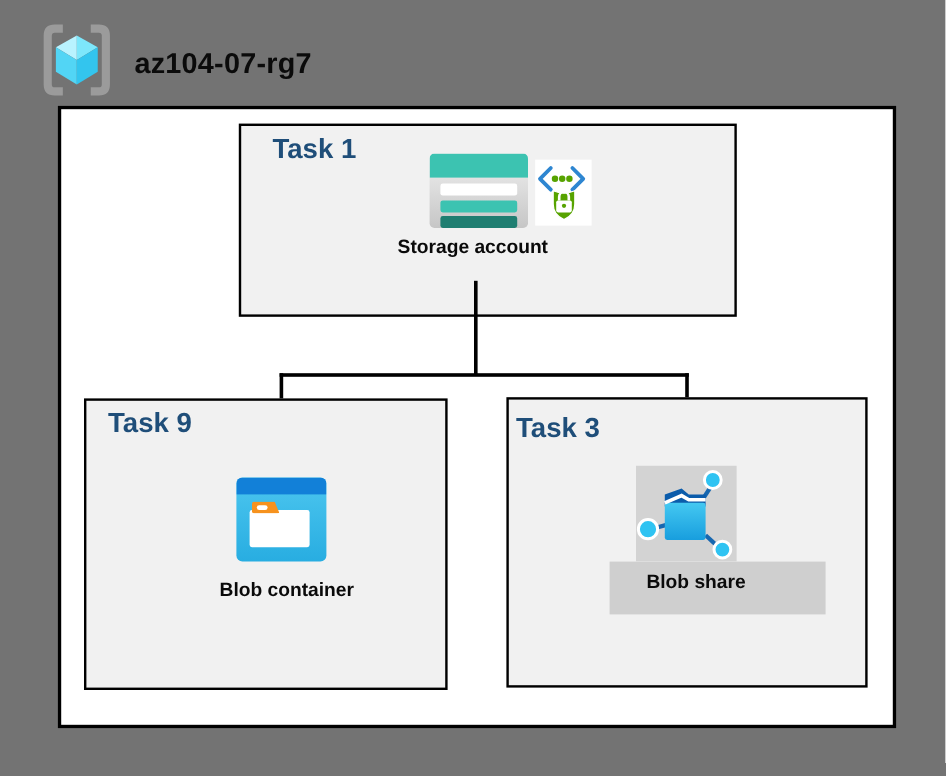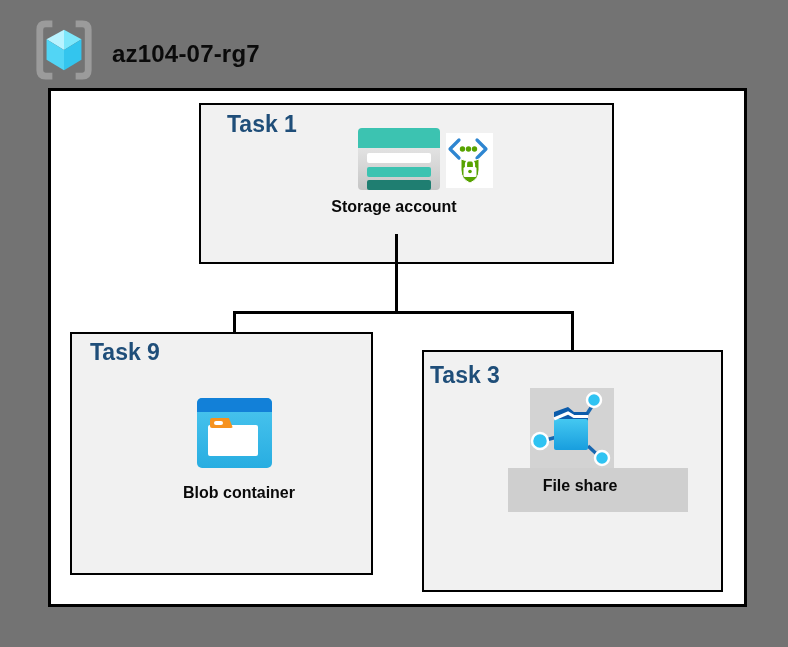--- a/index.html
+++ b/index.html
@@ -10,21 +10,21 @@
   .rg-icon{position:absolute;left:33px;top:17px;width:62px;height:66px;}
   .rg-title{position:absolute;left:112px;top:40px;font-size:24px;font-weight:bold;color:#0b0b0b;letter-spacing:0.2px;}
 
   
   .outer-box{position:absolute;left:48px;top:88px;width:699px;height:519px;border:3px solid #000;box-sizing:border-box;background:#fff;}
 
   
   .task-box{position:absolute;background:#f1f1f1;border:2.5px solid #000;box-sizing:border-box;}
   .task1{left:199px;top:103px;width:415px;height:161px;}
   .task2{left:70px;top:332px;width:303px;height:243px;}
-  .task3{left:422px;top:350px;width:301px;height:242px;}
+  .task3{left:422px;top:331px;width:301px;height:242px;}
   .task-label{position:absolute;font-size:23px;font-weight:bold;color:#1F4E79;line-height:1.1;}
   .task1 .task-label{left:26px;top:7px;}
   .task2 .task-label{left:18px;top:6px;}
   .task3 .task-label{left:6px;top:11px;}
 
   
   .line{position:absolute;background:#000;}
   .line-v1{left:395px;top:234px;width:3px;height:79px;}
   .line-h {left:233px;top:311px;width:341px;height:3px;}
   .line-v2{left:233px;top:311px;width:3px;height:80px;}
@@ -138,15 +138,15 @@
     <line x1="71" y1="70" x2="58" y2="58" stroke="#1767B0" stroke-width="3.5"></line>
     <polygon points="24,24 38,19 44,24 58,24 58,34 24,34" fill="#0B5CAB"></polygon>
     <rect x="24" y="31" width="34" height="31" rx="2" fill="url(#fsgrad)"></rect>
     <path d="M24 31 L38 25 L44 28.5 L58 28.5" stroke="#ffffff" stroke-width="3" fill="none"></path>
     <circle cx="64" cy="12" r="7" fill="#2FC3F2" stroke="#ffffff" stroke-width="2.5"></circle>
     <circle cx="10" cy="53" r="8" fill="#2FC3F2" stroke="#ffffff" stroke-width="2.5"></circle>
     <circle cx="72" cy="70" r="7" fill="#2FC3F2" stroke="#ffffff" stroke-width="2.5"></circle>
   </svg>
 
   <div class="fileshare-label-bg"></div>
-  <div class="node-label fileshare-label">File share</div>
+  <div class="node-label fileshare-label">Blob share</div>
 
 </div>
 
 </body></html>

